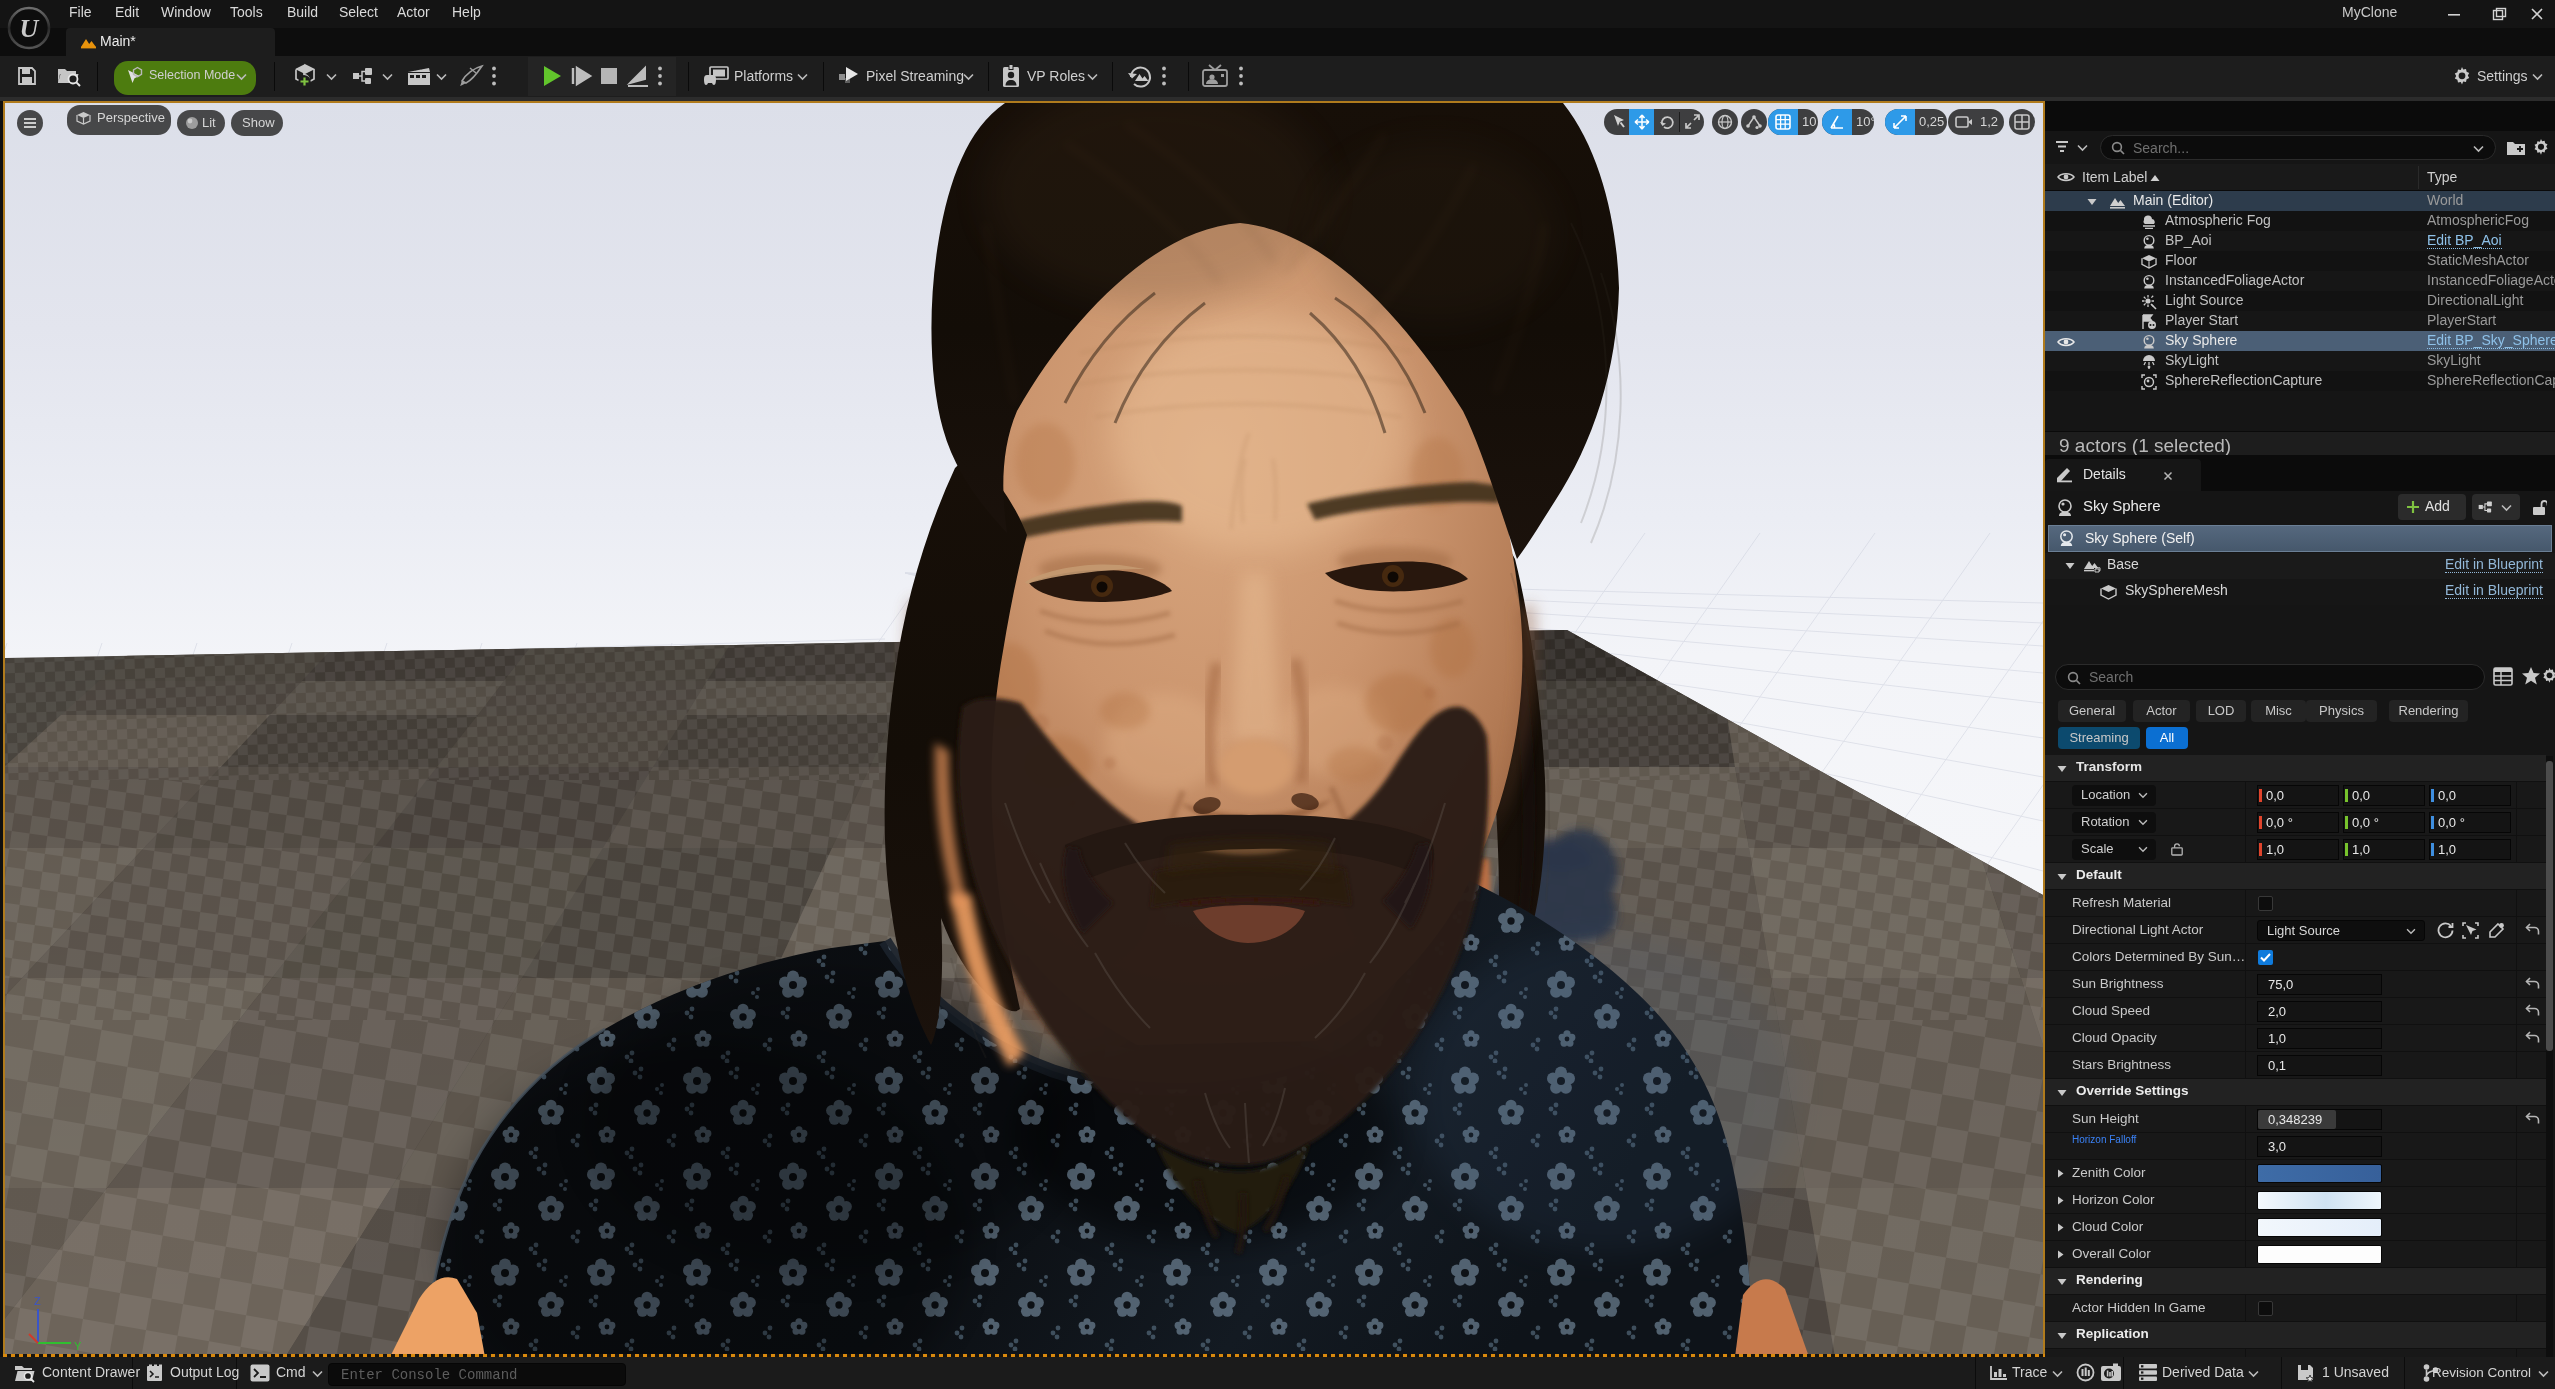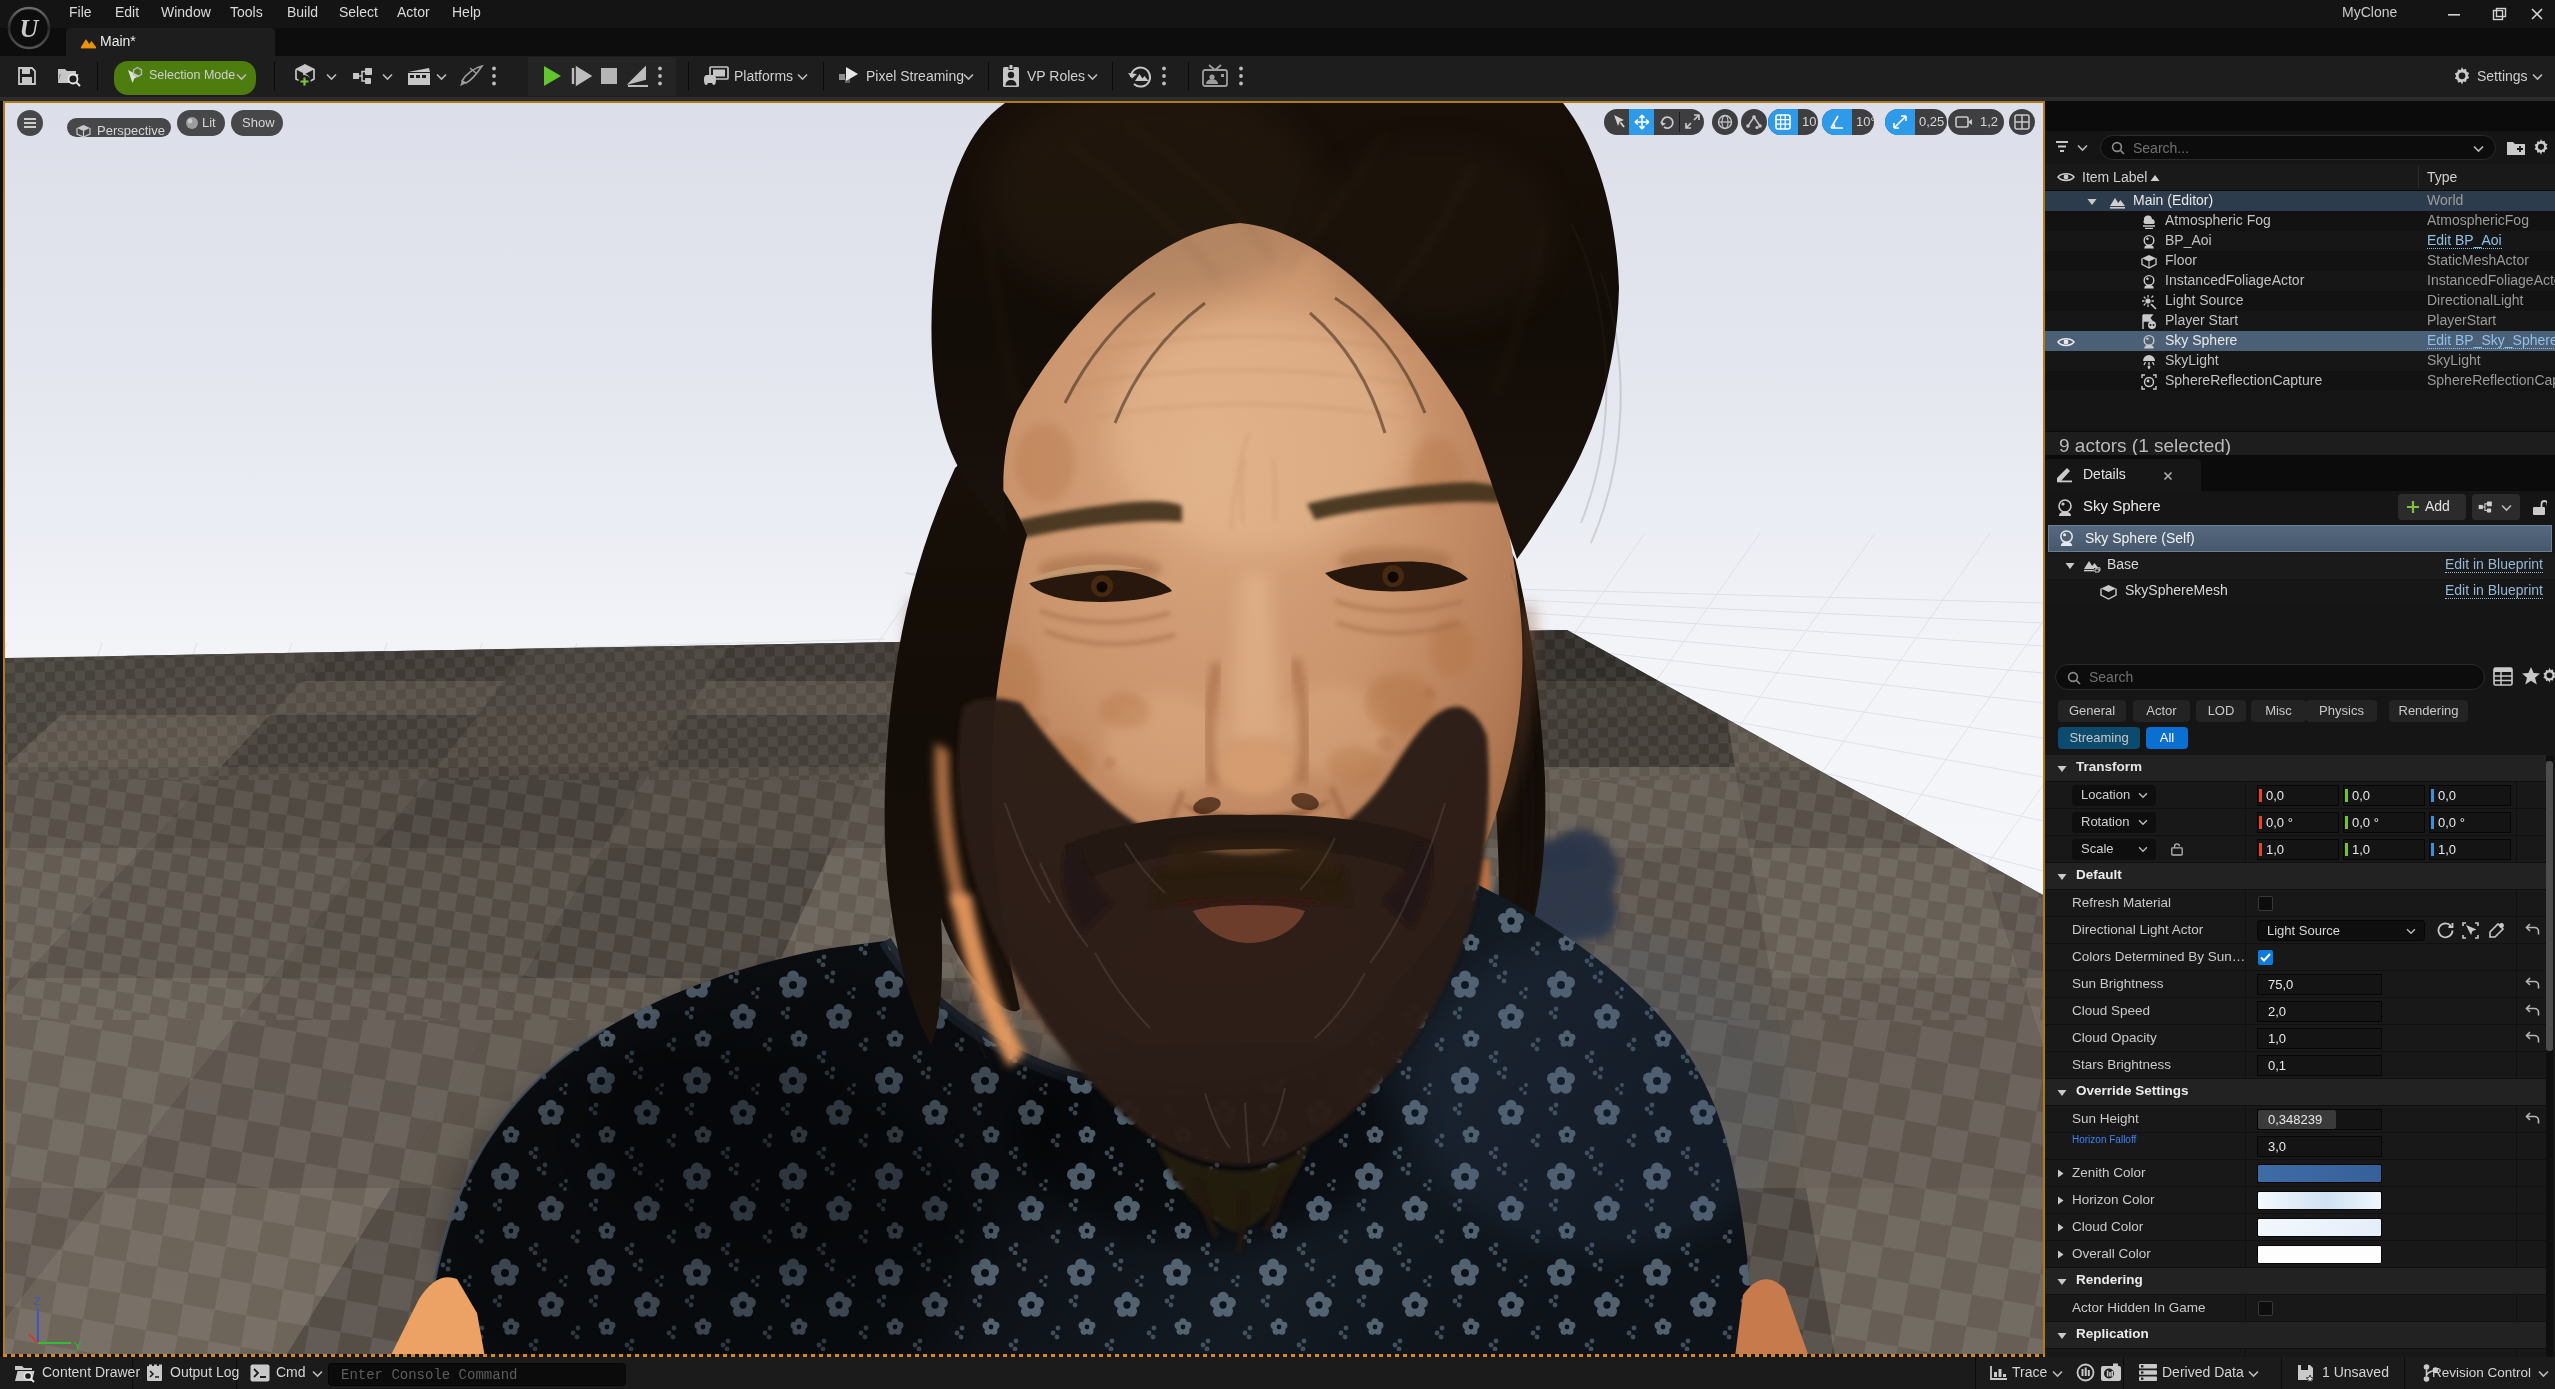--- a/index.html
+++ b/index.html
@@ -617,21 +617,21 @@
 </g>
 </g>
 
 </svg>
 
 <div class="abs" style="left:12px;top:7px;width:26px;height:26px;background:rgba(45,45,45,0.85);border-radius:13px;">
   <svg class="icon" style="left:6px;top:7px" width="14" height="12" viewBox="0 0 14 12">
         <path d="M1 2 h12 M1 6 h12 M1 10 h12" stroke="#cdcdcd" stroke-width="1.8"></path>
       </svg>
 </div>
-<div class="abs" style="left:62px;top:15px;height:19px;background:rgba(45,45,45,0.85);border-radius:13px;width:104px;">
+<div class="abs" style="left:62px;top:2px;height:30px;background:rgba(45,45,45,0.85);border-radius:13px;width:104px;">
   <svg class="icon" style="left:9px;top:6px" width="15" height="14" viewBox="0 0 15 14">
         <path d="M7.5 1 L14 4 L7.5 7 L1 4 Z" fill="#c9c9c9"></path>
         <path d="M1 4 v6 l6.5 3 L14 10 V4" fill="none" stroke="#c9c9c9" stroke-width="1.2"></path>
         <path d="M7.5 7 v6" stroke="#c9c9c9" stroke-width="1.2"></path>
       </svg>
   <span style="position:absolute;left:30px;top:5px;font-size:13px;color:#d6d6d6;">Perspective</span>
 </div>
 <div class="abs" style="left:172px;top:7px;height:26px;background:rgba(45,45,45,0.85);border-radius:13px;width:48px;">
   <svg class="icon" style="left:8px;top:6px" width="14" height="14" viewBox="0 0 14 14">
         <circle cx="7" cy="7" r="6" fill="#9d9d9d"></circle>

